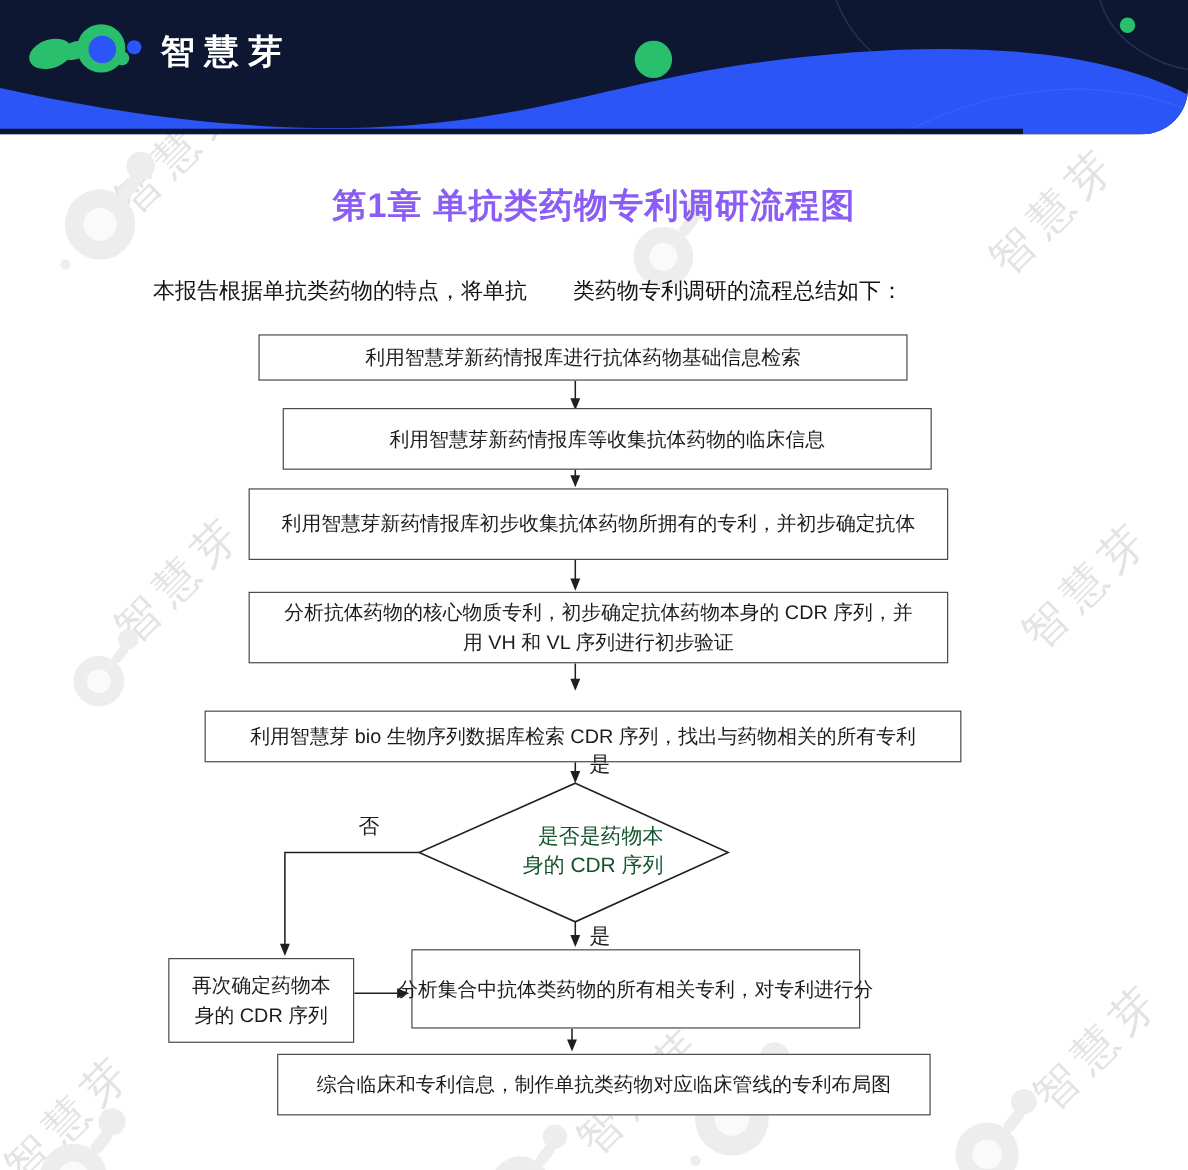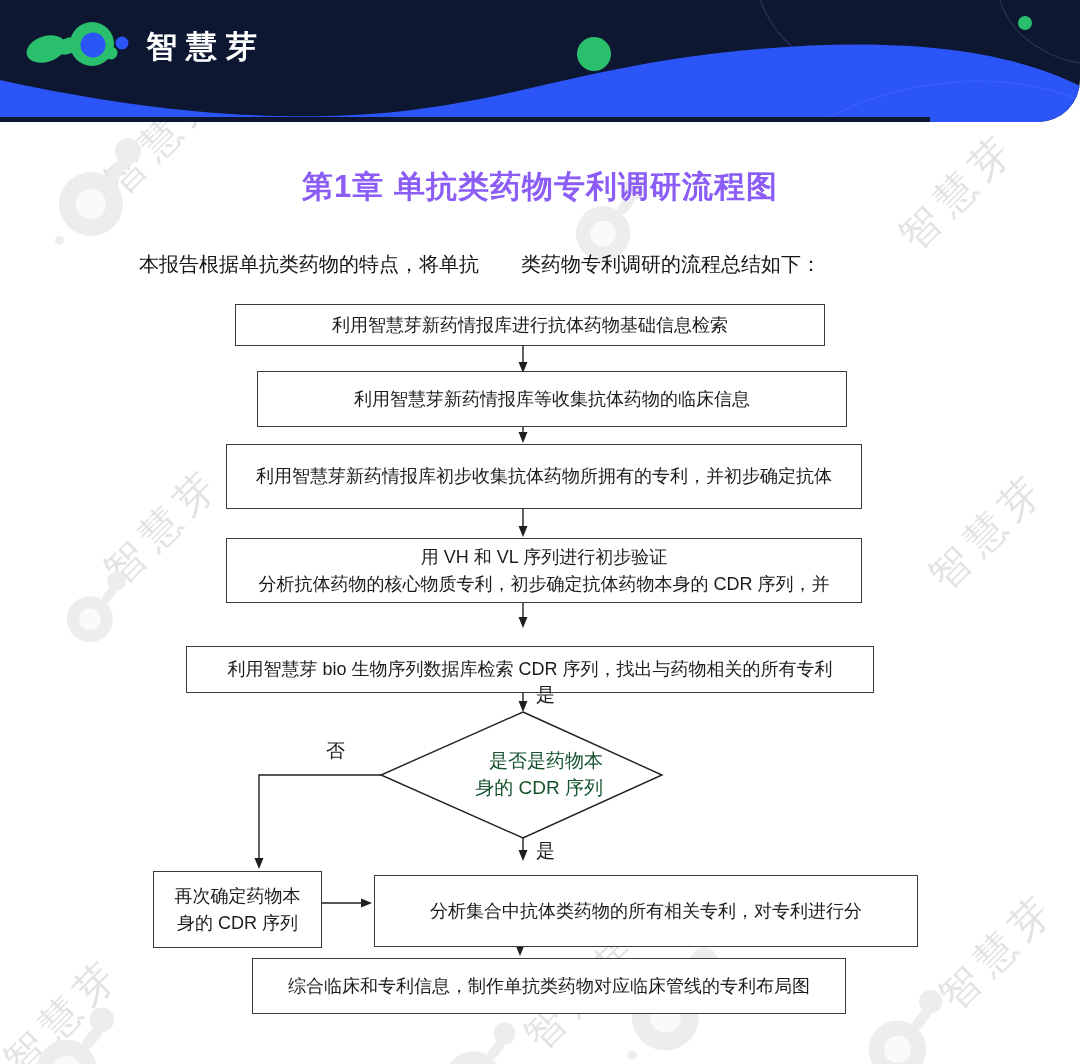--- a/index.html
+++ b/index.html
@@ -166,41 +166,41 @@
 
 <div class="fbox" style="left:235px; top:371px; width:590px; height:56px;margin-left:22px;">
   <div>利用智慧芽新药情报库等收集抗体药物的临床信息</div>
 </div>
 
 <div class="fbox" style="left:226px; top:444px; width:636px; height:65px;">
   <div>利用智慧芽新药情报库初步收集抗体药物所拥有的专利，并初步确定抗体</div>
 </div>
 
 <div class="fbox" style="left:226px; top:538px; width:636px; height:65px;">
+  <div>分析抗体药物的核心物质专利，初步确定抗体药物本身的 CDR 序列，并</div>
   <div>用 VH 和 VL 序列进行初步验证</div>
-  <div>分析抗体药物的核心物质专利，初步确定抗体药物本身的 CDR 序列，并</div>
 </div>
 
 <div class="fbox" style="left:186px; top:628px; width:688px; height:47px;margin-top:18px;">
   <div>利用智慧芽 bio 生物序列数据库检索 CDR 序列，找出与药物相关的所有专利</div>
 </div>
 
 <div class="diamond-text">
   <div>是否是药物本</div>
   <div>身的 CDR 序列</div>
 </div>
 
 <span class="flow-label" style="left:536px; top:682px;">是</span>
 <span class="flow-label" style="left:326px; top:738px;">否</span>
 <span class="flow-label" style="left:536px; top:838px;">是</span>
 
 <div class="fbox" style="left:153px; top:871px; width:169px; height:77px;">
   <div>再次确定药物本</div>
   <div>身的 CDR 序列</div>
 </div>
 
-<div class="fbox" style="left:374px; top:863px; width:544px; height:72px;margin-top:12px;">
+<div class="fbox" style="left:374px; top:863px; width:408px; height:72px;">
   <div>分析集合中抗体类药物的所有相关专利，对专利进行分</div>
 </div>
 
 <div class="fbox" style="left:252px; top:958px; width:594px; height:56px;">
   <div>综合临床和专利信息，制作单抗类药物对应临床管线的专利布局图</div>
 </div>
 
 </body></html>

